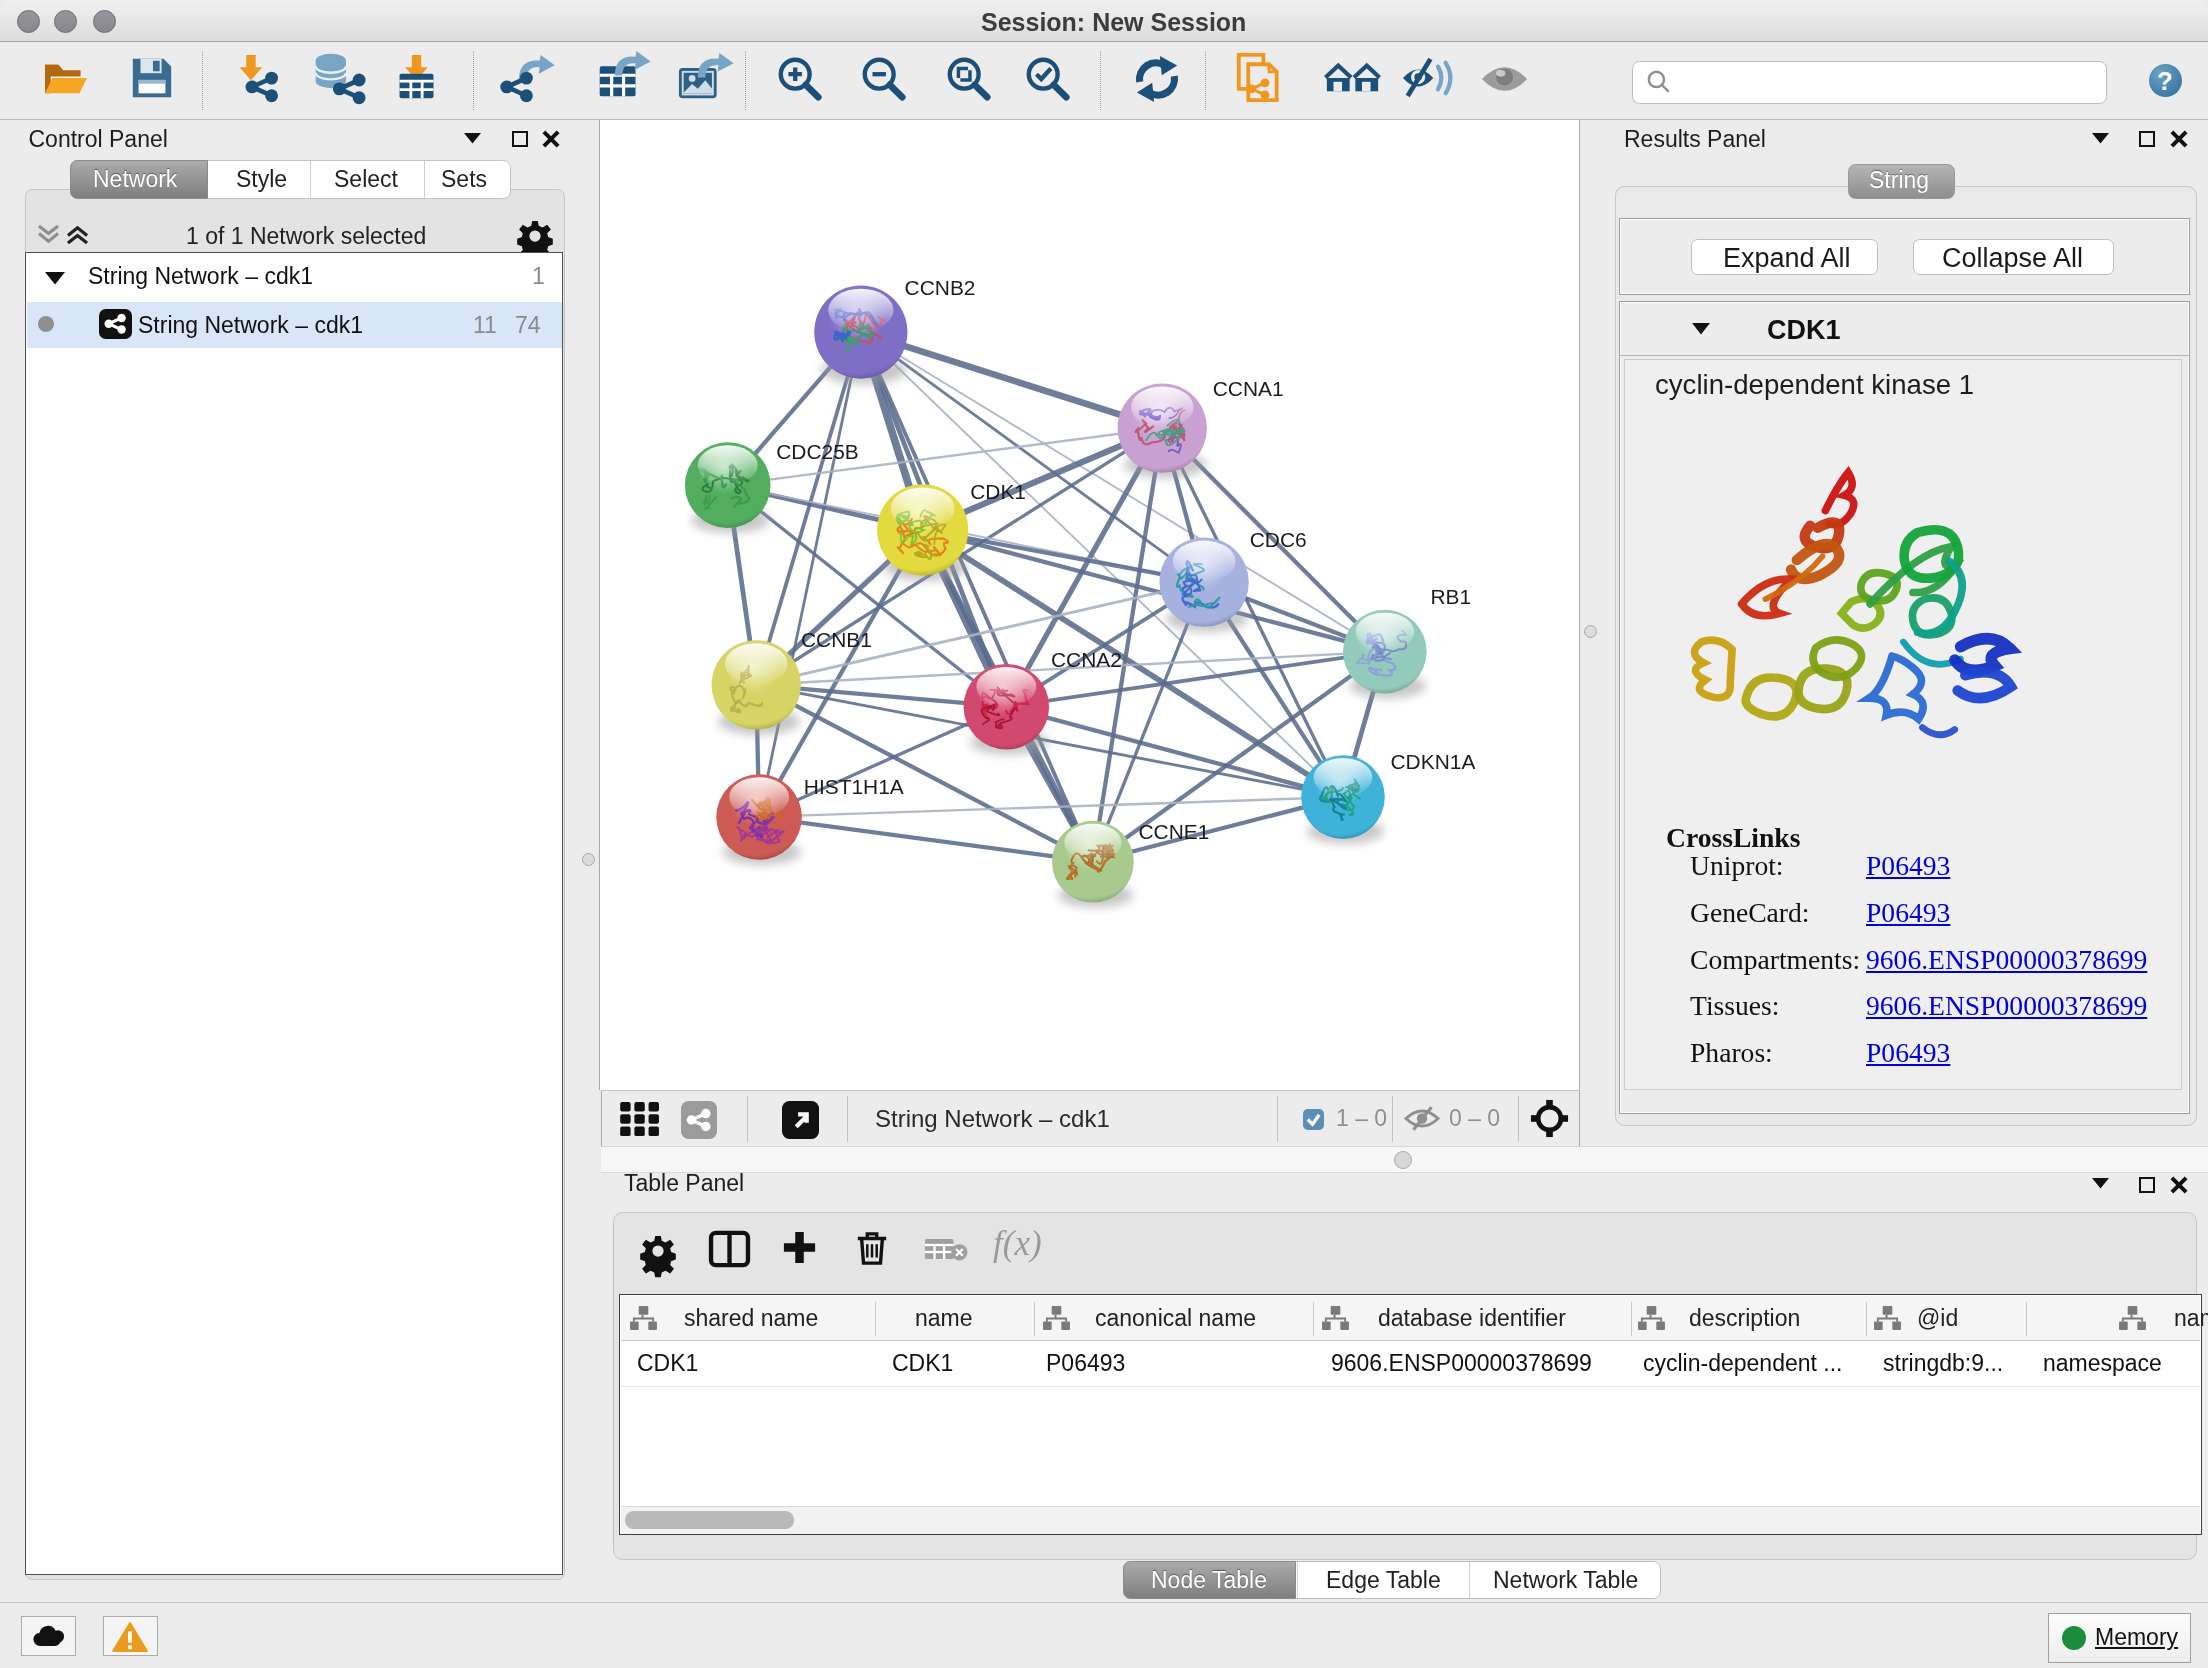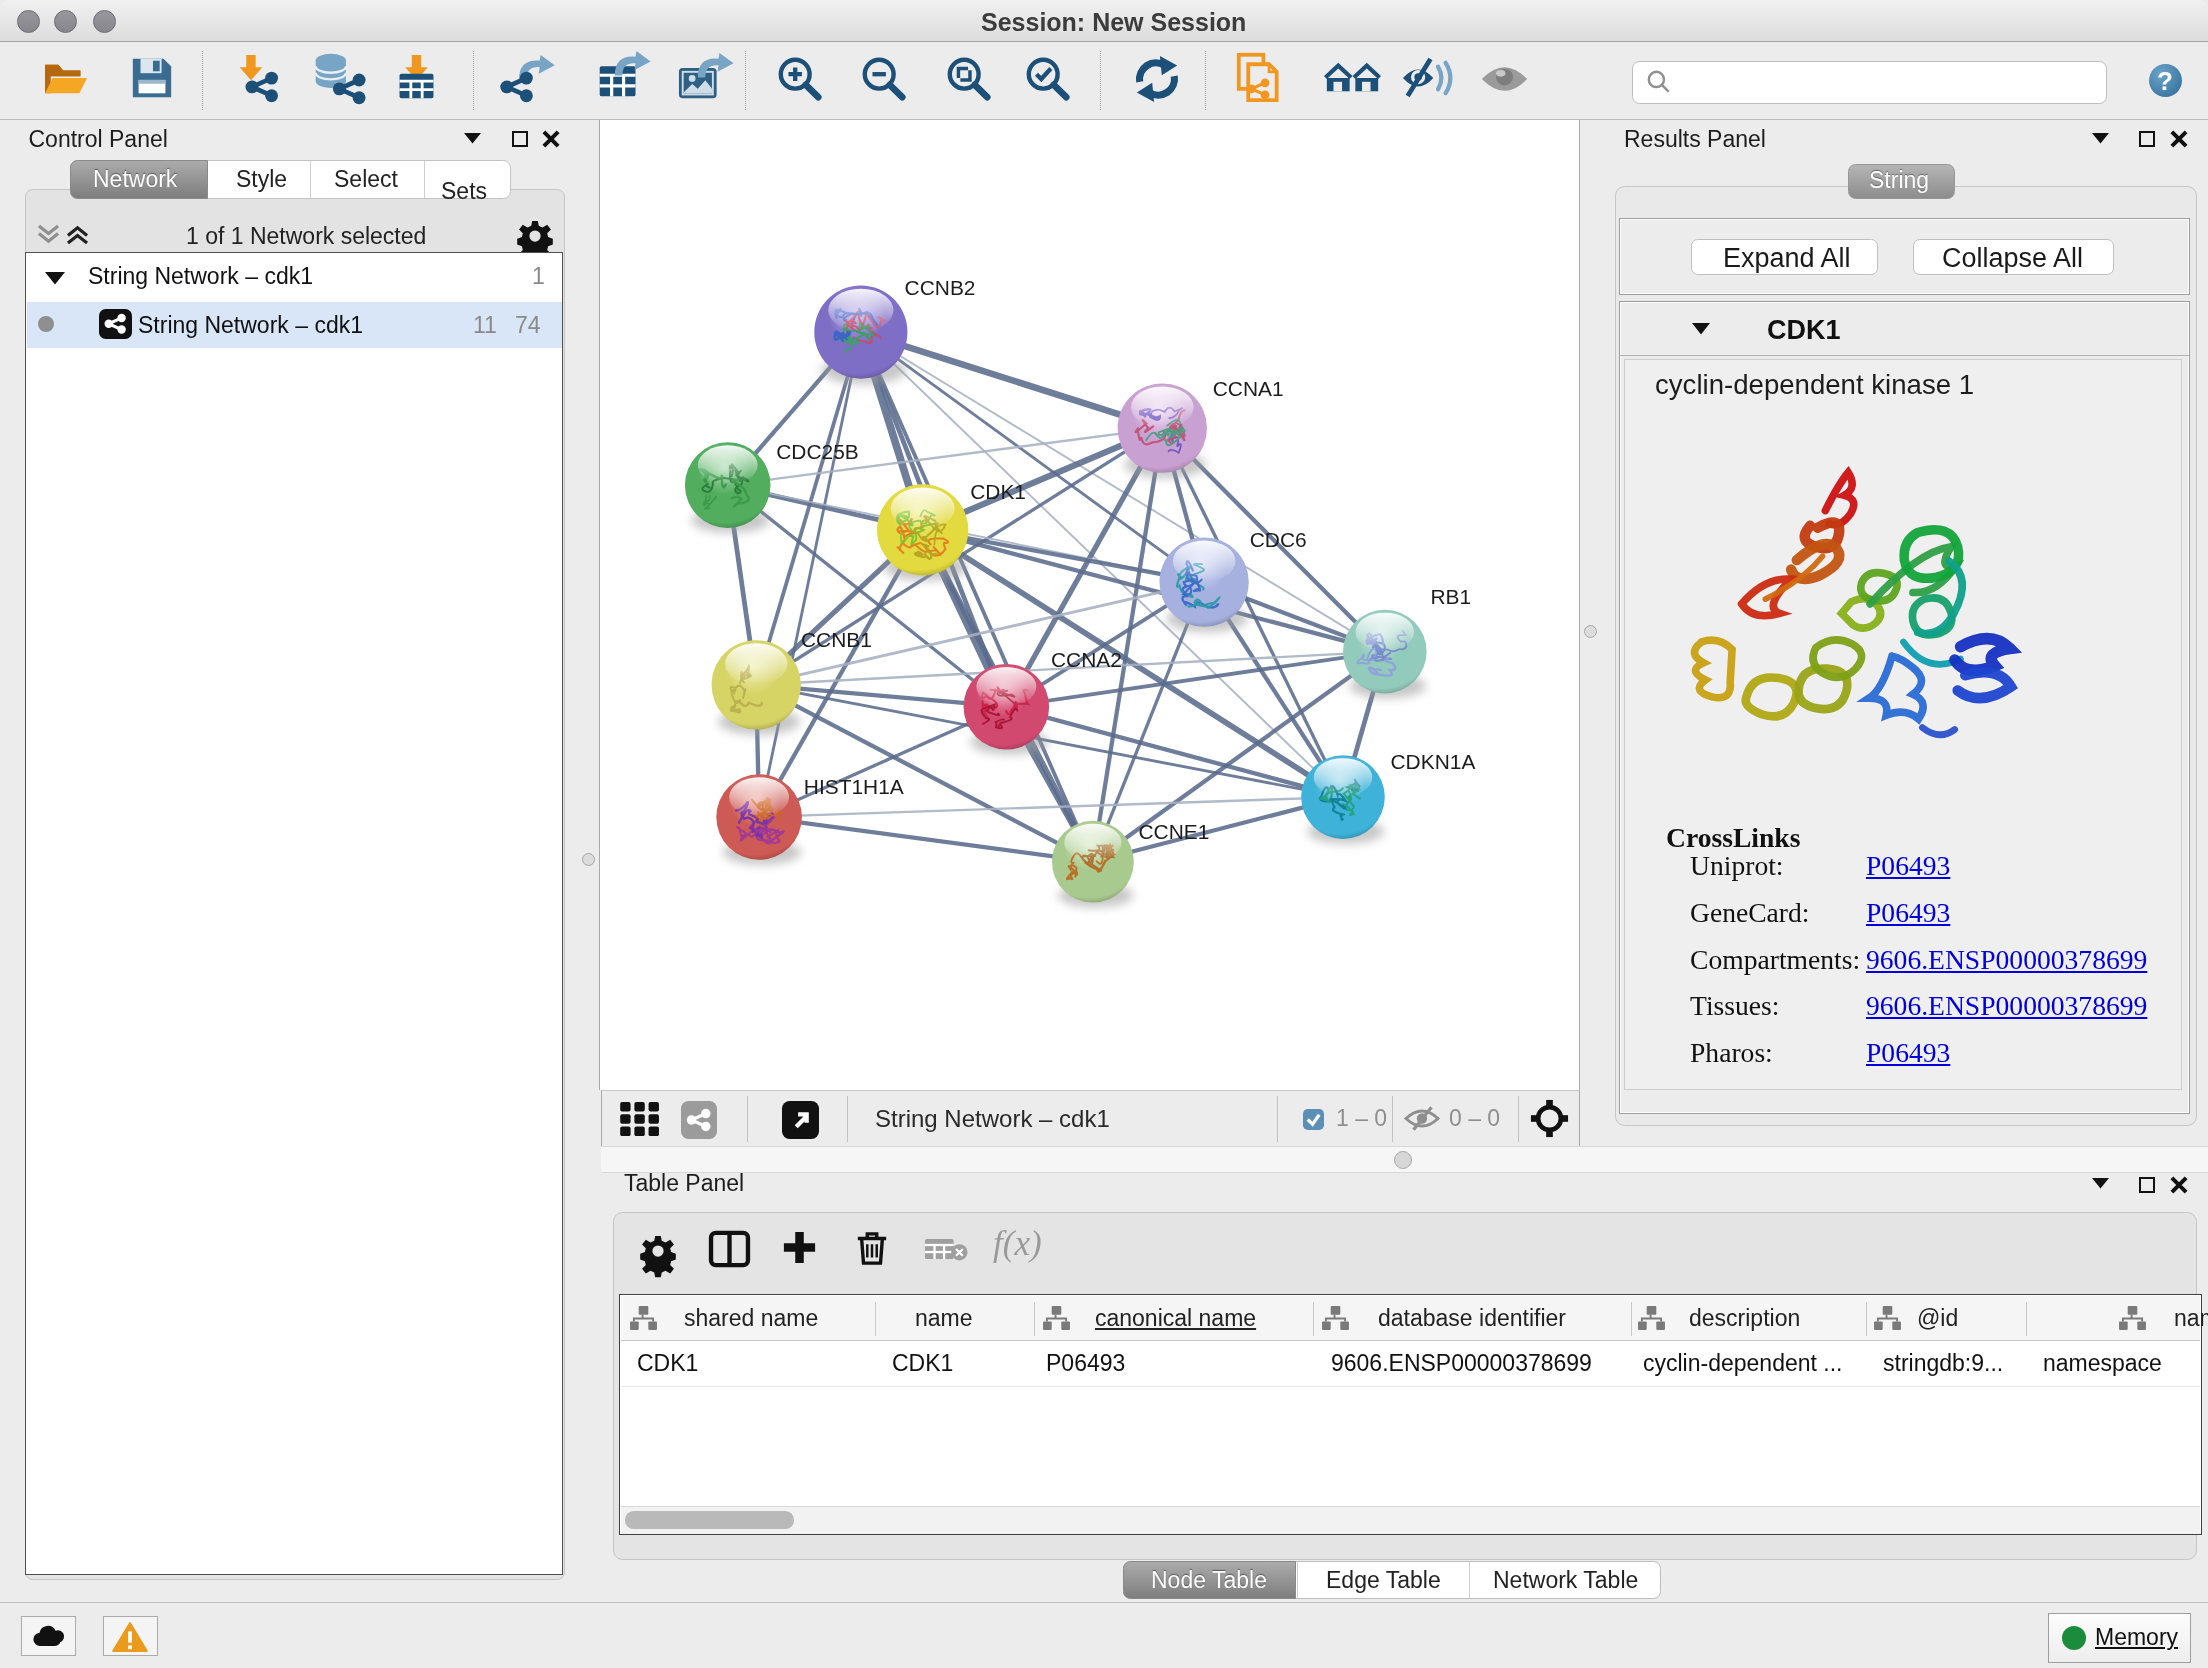--- a/index.html
+++ b/index.html
@@ -171,21 +171,21 @@
 <div class="" style="left:512px;top:131px;width:16px;height:16px;border:2.1px solid #111;background:transparent;"></div>
 <svg class="ic" style="left:542px;top:130px" width="18" height="18" viewBox="0 0 19 19">
     <path d="M2 2 L17 17 M17 2 L2 17" stroke="#111" stroke-width="4.2"></path>
   </svg>
 <div class="" style="left:25px;top:189px;width:540px;height:1391px;background:#e3e3e3;border:1px solid #c5c5c5;border-radius:7.6px;"></div>
 <div class="" style="left:70px;top:160px;width:441px;height:39px;background:#fff;border:1px solid #c3c3c3;border-radius:7.6px;"></div>
 <div class="" style="left:70px;top:160px;width:138px;height:39px;background:linear-gradient(#ababab,#7e7e7e);border:1px solid #8a8a8a;border-radius:7.6px 0 0 7.6px;"></div>
 <div style="position:absolute;left:93px;top:166px;font:400 23px 'Liberation Sans',sans-serif;color:#fff;white-space:nowrap;text-shadow:0 -1px 1px #555;">Network</div>
 <div style="position:absolute;left:236px;top:166px;font:400 23px 'Liberation Sans',sans-serif;color:#222;white-space:nowrap;">Style</div>
 <div style="position:absolute;left:334px;top:166px;font:400 23px 'Liberation Sans',sans-serif;color:#222;white-space:nowrap;">Select</div>
-<div style="position:absolute;left:441px;top:166px;font:400 23px 'Liberation Sans',sans-serif;color:#222;white-space:nowrap;margin-top:12px;">Sets</div>
+<div style="position:absolute;left:441px;top:166px;font:400 23px 'Liberation Sans',sans-serif;color:#222;white-space:nowrap;">Sets</div>
 <div class="" style="left:310px;top:161px;width:1px;height:37px;border-left:1px solid #cfcfcf;"></div>
 <div class="" style="left:424px;top:161px;width:1px;height:37px;border-left:1px solid #cfcfcf;"></div>
 <svg class="ic" style="left:36px;top:224px" width="25" height="21" viewBox="0 0 26 22">
     <g stroke="#8f8f8f" stroke-width="3.4" fill="none">
       <path d="M3 2 l10 8 10-8 M3 10 l10 8 10-8"></path>
     </g>
   </svg>
 <svg class="ic" style="left:65px;top:224px" width="25" height="21" viewBox="0 0 26 22">
     <g stroke="#222" stroke-width="3.4" fill="none">
       <path d="M3 20 l10-8 10 8 M3 12 l10-8 10 8"></path>
@@ -690,21 +690,21 @@
 <div style="position:absolute;left:684px;top:1305px;font:400 23px 'Liberation Sans',sans-serif;color:#222;white-space:nowrap;">shared name</div>
 <div style="position:absolute;left:915px;top:1305px;font:400 23px 'Liberation Sans',sans-serif;color:#222;white-space:nowrap;">name</div>
 <svg class="ic" style="left:1043px;top:1306px" width="27" height="25" viewBox="0 0 28 26">
     <g fill="#7a7a7a">
       <rect x="9" y="0" width="10" height="9" rx="1"></rect>
       <rect x="0" y="16" width="9" height="9" rx="1"></rect>
       <rect x="19" y="16" width="9" height="9" rx="1"></rect>
       <path d="M13 9 v4 M4 16 v-3 h20 v3" stroke="#7a7a7a" stroke-width="2" fill="none"></path>
     </g>
   </svg>
-<div style="position:absolute;left:1095px;top:1305px;font:400 23px 'Liberation Sans',sans-serif;color:#222;white-space:nowrap;text-decoration:underline;">canonical name</div>
+<div style="position:absolute;left:1095px;top:1305px;font:400 23px 'Liberation Sans',sans-serif;color:#222;white-space:nowrap;">canonical name</div>
 <svg class="ic" style="left:1322px;top:1306px" width="27" height="25" viewBox="0 0 28 26">
     <g fill="#7a7a7a">
       <rect x="9" y="0" width="10" height="9" rx="1"></rect>
       <rect x="0" y="16" width="9" height="9" rx="1"></rect>
       <rect x="19" y="16" width="9" height="9" rx="1"></rect>
       <path d="M13 9 v4 M4 16 v-3 h20 v3" stroke="#7a7a7a" stroke-width="2" fill="none"></path>
     </g>
   </svg>
 <div style="position:absolute;left:1378px;top:1305px;font:400 23px 'Liberation Sans',sans-serif;color:#222;white-space:nowrap;">database identifier</div>
 <svg class="ic" style="left:1638px;top:1306px" width="27" height="25" viewBox="0 0 28 26">

